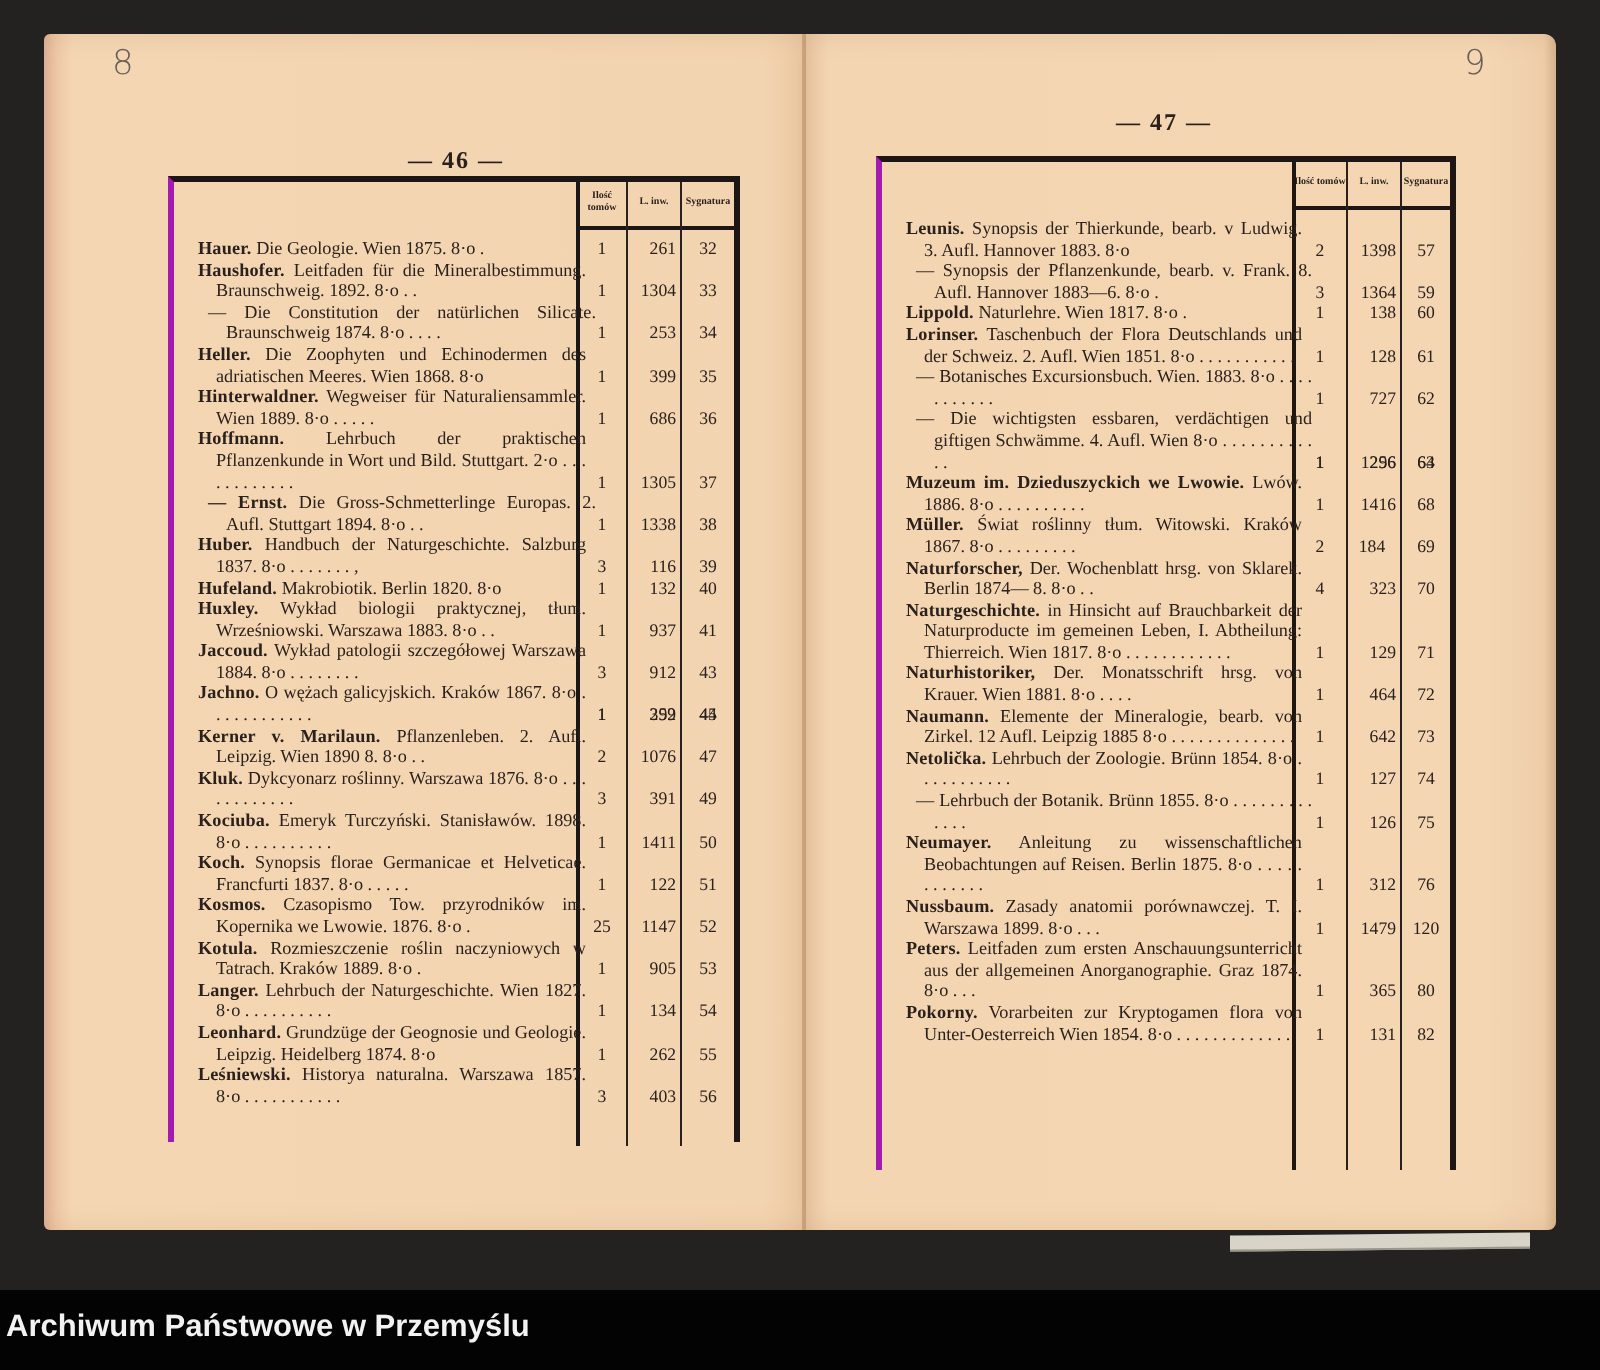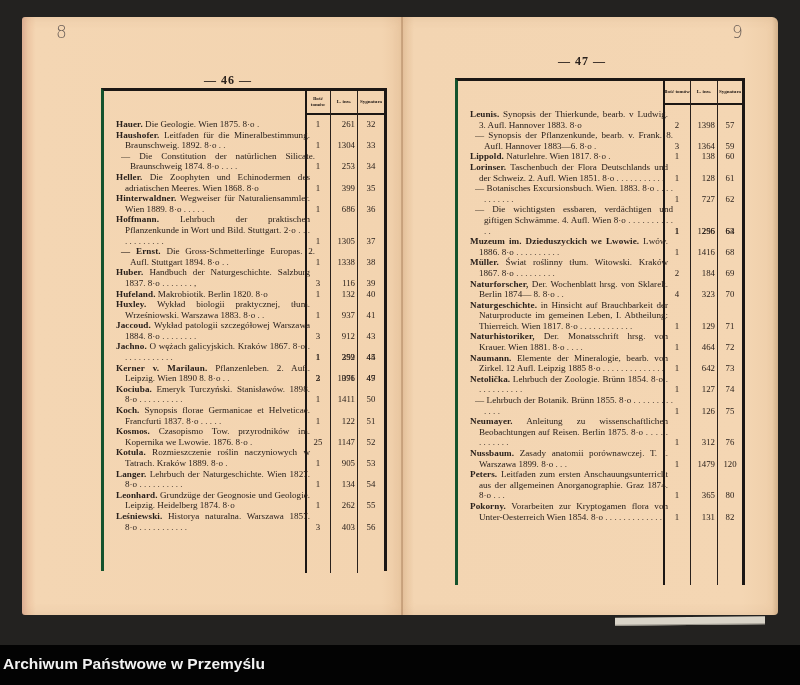--- a/index.html
+++ b/index.html
@@ -44,23 +44,22 @@
     position: absolute; font-family: "DejaVu Sans", sans-serif;
     font-size: 17px; color: #6b5f58; font-weight: 300;
   }
   .page-number {
     position: absolute; font-size: 12px; color: #2a211c; font-weight: bold;
     letter-spacing: 1px;
   }
   .catalog-table {
     position: absolute;
     border-top: 3px solid #1c1714;
-    border-left: 3px solid #14532d;
+    border-left: 3px solid #a21caf;
     border-right: 3px solid #1c1714;
-    margin-left: 17px;
   }
   .hdr {
     position: absolute; top: 0; height: 22px;
     border-bottom: 2px solid #1c1714;
   }
   .hdr-cell {
     position: absolute; top: 0; height: 22px;
     font-size: 5px; line-height: 6px; text-align: center;
     color: #2a211c; display: flex; align-items: center; justify-content: center;
     font-weight: bold;
@@ -195,20 +194,21 @@
     <span class="num" style="left: 215px; width: 26px; text-align: right; padding-right: 2px; box-sizing: border-box;">259</span>
     <span class="num" style="left: 242px; width: 26px;">45</span>
   </div>
         <div class="entry">
     <span class="desc" style="width: 185px;"><b>Kerner v. Marilaun.</b> <span>Pflanzenleben. 2. Aufl. Leipzig. Wien 1890 8. 8·o . .</span></span>
     <span class="num" style="left: 190px; width: 24px;">2</span>
     <span class="num" style="left: 215px; width: 26px; text-align: right; padding-right: 2px; box-sizing: border-box;">1076</span>
     <span class="num" style="left: 242px; width: 26px;">47</span>
   </div>
         <div class="entry">
+    <span class="desc" style="width: 185px;"><b>Kluk.</b> <span>Dykcyonarz roślinny. Warszawa 1876. 8·o . . . . . . . . . . . .</span></span>
     <span class="num" style="left: 190px; width: 24px;">3</span>
     <span class="num" style="left: 215px; width: 26px; text-align: right; padding-right: 2px; box-sizing: border-box;">391</span>
     <span class="num" style="left: 242px; width: 26px;">49</span>
   </div>
         <div class="entry">
     <span class="desc" style="width: 185px;"><b>Kociuba.</b> <span>Emeryk Turczyński. Stanisławów. 1898. 8·o . . . . . . . . . .</span></span>
     <span class="num" style="left: 190px; width: 24px;">1</span>
     <span class="num" style="left: 215px; width: 26px; text-align: right; padding-right: 2px; box-sizing: border-box;">1411</span>
     <span class="num" style="left: 242px; width: 26px;">50</span>
   </div>
@@ -303,21 +303,21 @@
   </div>
         <div class="entry">
     <span class="desc" style="width: 189px;"><b>Muzeum im. Dzieduszyckich we Lwowie.</b> <span>Lwów. 1886. 8·o . . . . . . . . . .</span></span>
     <span class="num" style="left: 194px; width: 26px;">1</span>
     <span class="num" style="left: 221px; width: 26px; text-align: right; padding-right: 2px; box-sizing: border-box;">1416</span>
     <span class="num" style="left: 248px; width: 24px;">68</span>
   </div>
         <div class="entry">
     <span class="desc" style="width: 189px;"><b>Müller.</b> <span>Świat roślinny tłum. Witowski. Kraków 1867. 8·o . . . . . . . . .</span></span>
     <span class="num" style="left: 194px; width: 26px;">2</span>
-    <span class="num" style="left: 221px; width: 26px; text-align: right; padding-right: 2px; box-sizing: border-box;">184</span>
+    <span class="num" style="left: 221px; width: 26px; padding-right: 2px; box-sizing: border-box;">184</span>
     <span class="num" style="left: 248px; width: 24px;">69</span>
   </div>
         <div class="entry">
     <span class="desc" style="width: 189px;"><b>Naturforscher,</b> <span>Der. Wochenblatt hrsg. von Sklarek. Berlin 1874— 8. 8·o . .</span></span>
     <span class="num" style="left: 194px; width: 26px;">4</span>
     <span class="num" style="left: 221px; width: 26px; text-align: right; padding-right: 2px; box-sizing: border-box;">323</span>
     <span class="num" style="left: 248px; width: 24px;">70</span>
   </div>
         <div class="entry">
     <span class="desc" style="width: 189px;"><b>Naturgeschichte.</b> <span>in Hinsicht auf Brauchbarkeit der Naturproducte im gemeinen Leben, I. Abtheilung: Thierreich. Wien 1817. 8·o . . . . . . . . . . . .</span></span>

